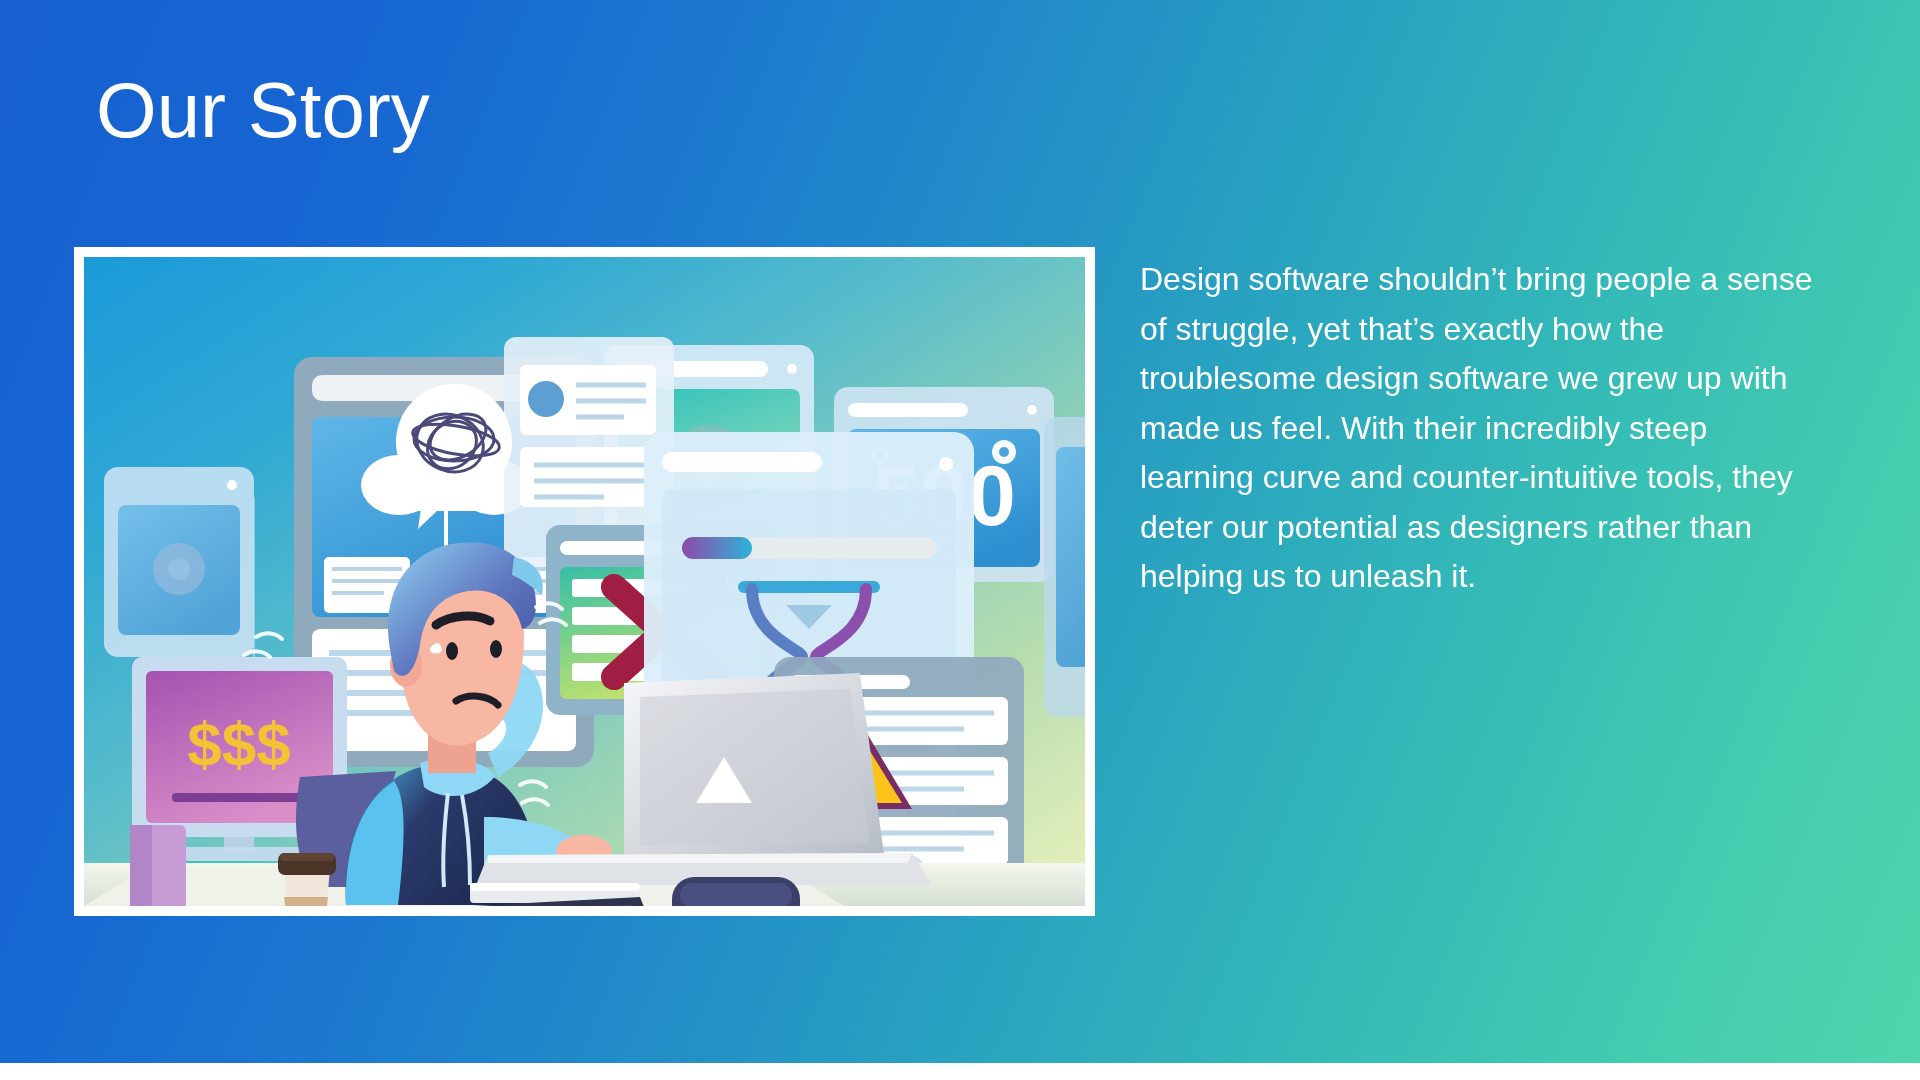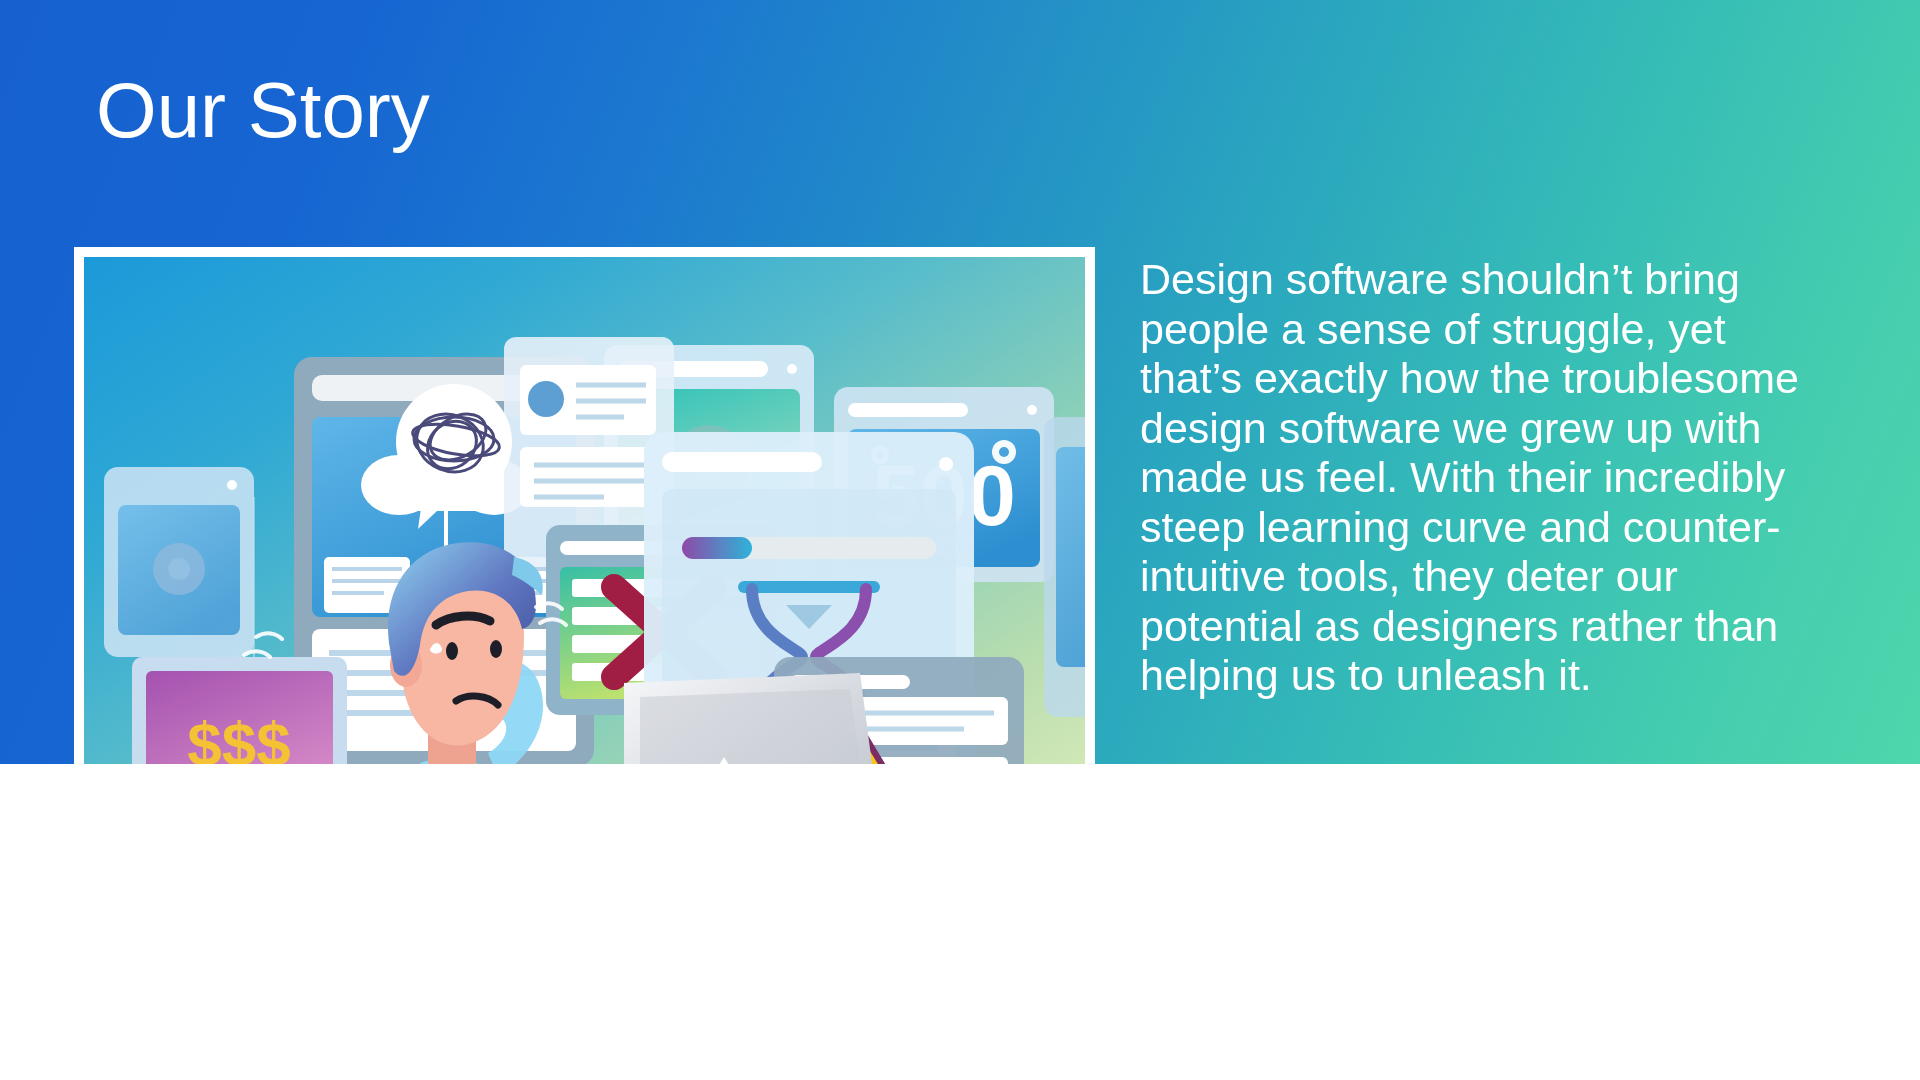--- a/index.html
+++ b/index.html
@@ -11,21 +11,21 @@
   body {
     width: 1920px;
     height: 1080px;
     overflow: hidden;
     font-family: "Liberation Sans", sans-serif;
   }
 
   #slide {
     position: relative;
     width: 1920px;
-    height: 764px;
+    height: 1063px;
     background: linear-gradient(112deg,
         #1661cf 0%,
         #1665d2 16%,
         #1c79cf 32%,
         #2391c6 48%,
         #2ba8be 62%,
         #36bdb6 76%,
         #44ccb0 88%,
         #4ed6ac 100%);
     overflow: hidden;
@@ -72,21 +72,21 @@
   }
   #illustration svg { display:block; width:100%; height:100%; }
 
   
   #body-text {
     position: absolute;
     left: 1140px;
     top: 255px;
     width: 690px;
     color: #ffffff;
-    font-size: 43px;
+    font-size: 32px;
     line-height: 49.5px;
     font-weight: 400;
   }
   #body-text p { margin: 0; }
   #body-text p.spacer { height: 49px; }
 </style>
 </head>
 <body>
 
 <div id="slide">

